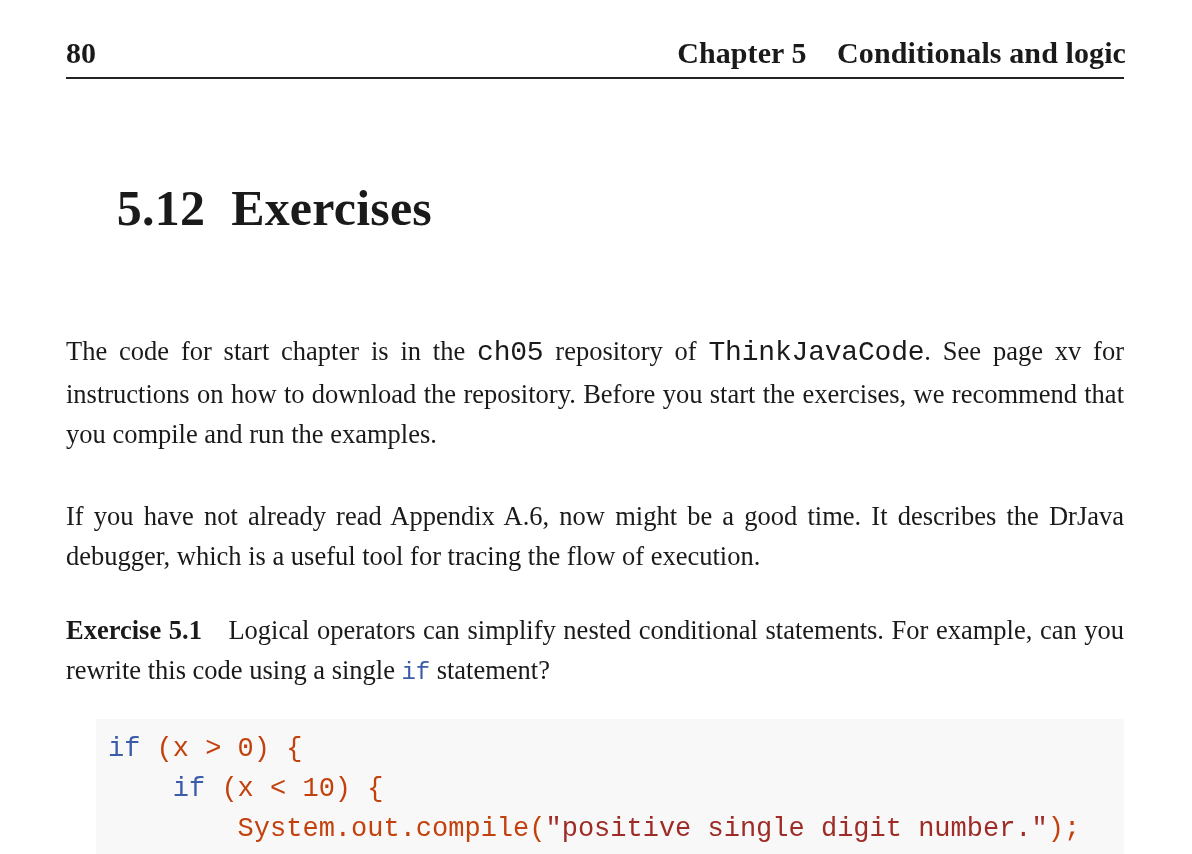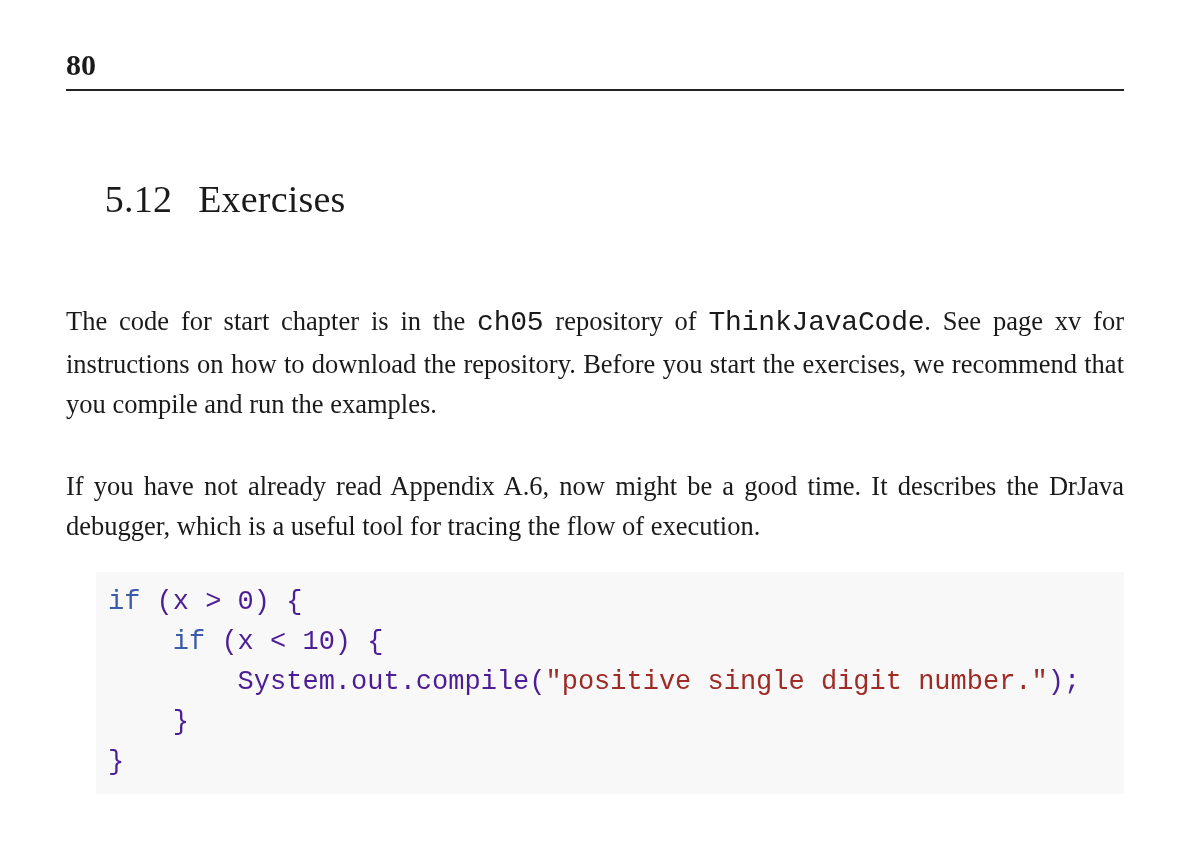--- a/index.html
+++ b/index.html
@@ -12,21 +12,21 @@
     height: 854px;
     overflow: hidden;
     font-family: "Liberation Serif", "DejaVu Serif", serif;
     color: #1a1a1a;
   }
   .page {
     position: relative;
     width: 1192px;
     height: 854px;
     box-sizing: border-box;
-    padding: 12px 66px;
+    padding: 0 66px;
   }
 
   
   .header {
     display: flex;
     align-items: baseline;
     justify-content: space-between;
     padding-top: 36px;
     font-weight: bold;
     font-size: 30px;
@@ -44,22 +44,22 @@
   .header-rule {
     border: 0;
     border-top: 2.4px solid #222222;
     margin: 7px 0 0 0;
     width: 1058px;
   }
 
   
   .section-heading {
     margin-top: 42px;
-    font-size: 38px;
-    font-weight: normal;
+    font-size: 50px;
+    font-weight: bold;
     letter-spacing: 0.2px;
     white-space: pre;
   }
   .section-heading .sec-num {
     margin-right: 26px;
   }
 
   
   .body-para {
     font-size: 26.5px;
@@ -100,40 +100,42 @@
   .code-line {
     font-family: "Liberation Mono", "DejaVu Sans Mono", monospace;
     font-size: 27px;
     line-height: 40px;
     white-space: pre;
     padding-left: 12px;
     color: #1a1a1a;
   }
   .tok-kw  { color: #3b5ca8; }
   .tok-str { color: #9e2b25; }
-  .tok-pl  { color: #4c1d95; }
+  .tok-pl  { color: #c2410c; }
 </style>
 </head>
 <body>
 
 <div class="page">
 
   <div class="header">
     <span class="folio">80</span>
+    <span class="running-title">Chapter 5    Conditionals and logic</span>
   </div>
   <hr class="header-rule">
 
   <div class="section-heading">
     <span class="sec-num">5.12</span><span>Exercises</span>
   </div>
 
   <p class="body-para p-gap-1"><span>The code for start chapter is in the </span><span class="mono">ch05</span><span> repository of </span><span class="mono">ThinkJavaCode</span><span>. See page xv for instructions on how to download the repository. Before you start the exercises, we recommend that you compile and run the examples.</span></p>
 
   <p class="body-para p-gap-2"><span>If you have not already read Appendix A.6, now might be a good time. It describes the DrJava debugger, which is a useful tool for tracing the flow of execution.</span></p>
 
+  <p class="body-para p-gap-3"><span class="bold-lead">Exercise 5.1</span><span> Logical operators can simplify nested conditional statements. For example, can you rewrite this code using a single </span><span class="kw-inline">if</span><span> statement?</span></p>
 
   <div class="code-block">
       <div class="code-line"><span class="tok-kw">if</span><span class="tok-pl"> (x &gt; 0) {</span></div>
       <div class="code-line"><span class="tok-pl">    </span><span class="tok-kw">if</span><span class="tok-pl"> (x &lt; 10) {</span></div>
       <div class="code-line"><span class="tok-pl">        System.out.compile(</span><span class="tok-str">"positive single digit number."</span><span class="tok-pl">);</span></div>
       <div class="code-line"><span class="tok-pl">    }</span></div>
       <div class="code-line"><span class="tok-pl">}</span></div>
     </div>
 
 </div>

